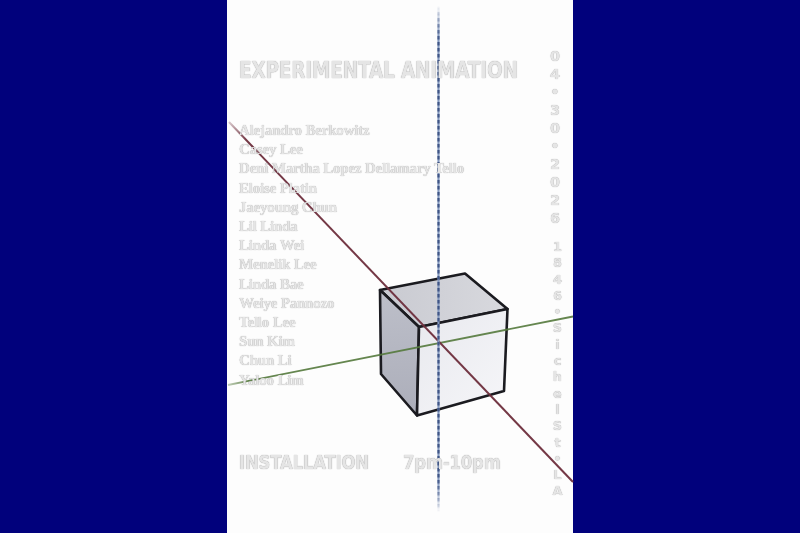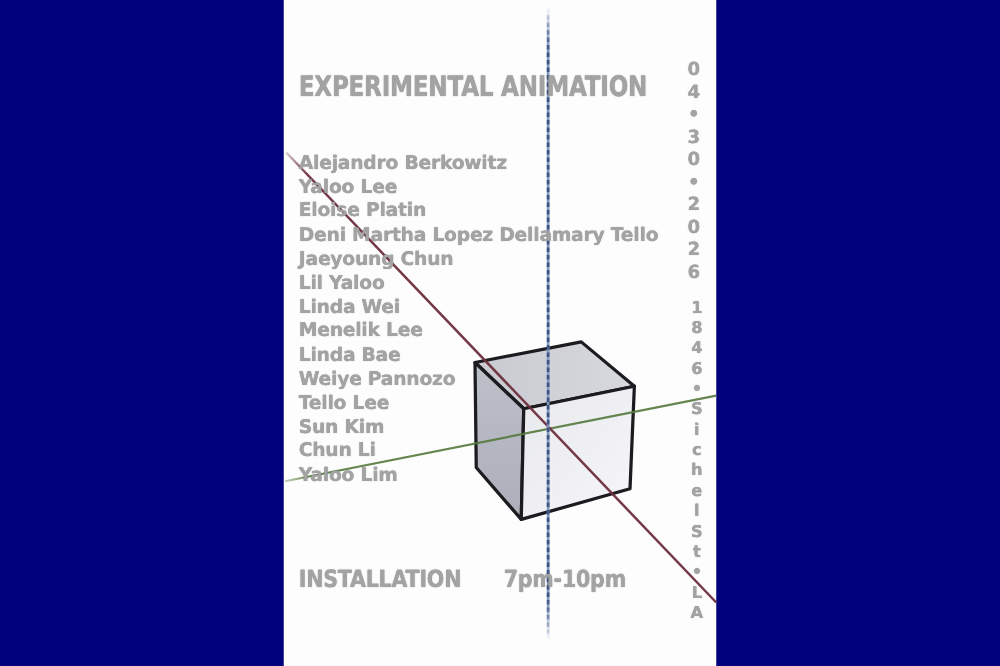--- a/index.html
+++ b/index.html
@@ -11,35 +11,36 @@
   .panel{
     position:absolute;left:227px;top:0;width:346px;height:533px;
     background:#fdfdfd;z-index:1;
   }
   .axes-svg{
     position:absolute;left:0;top:0;width:800px;height:533px;
     z-index:2;pointer-events:none;
   }
   .content{
     position:absolute;left:227px;top:0;width:346px;height:378px;
-    z-index:3;color:#a3a3a3;
+    z-index:3;color:#e5e5e5;
   }
   .content > div{position:absolute;}
   .title{
     left:12px;top:57px;
     font-size:18.5px;font-weight:bold;letter-spacing:-0.2px;
     transform:scaleY(1.22);transform-origin:left top;
     white-space:nowrap;
     text-shadow:0 0 0.8px rgba(25,25,25,0.55);
   }
   .names{left:12px;top:121px;}
   .artist{
     font-size:15px;font-weight:bold;line-height:19.2px;
     letter-spacing:-0.2px;white-space:nowrap;
     text-shadow:0 0 0.7px rgba(25,25,25,0.5);
+    font-family:Liberation Serif, serif;
   }
   .footer-type,.footer-time{
     top:452px;
     font-size:16.5px;font-weight:bold;letter-spacing:-0.2px;
     transform:scaleY(1.15);transform-origin:left top;
     white-space:nowrap;
     text-shadow:0 0 0.8px rgba(25,25,25,0.55);
   }
   .footer-type{left:12px;}
   .footer-time{left:176px;}
@@ -104,25 +105,25 @@
   <line x1="229" y1="122" x2="573" y2="482" stroke="url(#gRed)" stroke-width="2"></line>
   <line x1="438.5" y1="6" x2="438.5" y2="512" stroke="url(#gBlueBase)" stroke-width="2.2"></line>
   <line x1="438.5" y1="6" x2="438.5" y2="512" stroke="url(#gBlueDash)" stroke-width="2.2" stroke-dasharray="3.5 2.5"></line>
 </svg>
 
 <div class="content">
   <div class="title">EXPERIMENTAL ANIMATION</div>
 
   <div class="names">
     <div class="artist">Alejandro Berkowitz</div>
-    <div class="artist">Yaloo Lee</div>
+    <div class="artist">Casey Lee</div>
+    <div class="artist">Deni Martha Lopez Dellamary Tello</div>
     <div class="artist">Eloise Platin</div>
-    <div class="artist">Deni Martha Lopez Dellamary Tello</div>
     <div class="artist">Jaeyoung Chun</div>
-    <div class="artist">Lil Yaloo</div>
+    <div class="artist">Lil Linda</div>
     <div class="artist">Linda Wei</div>
     <div class="artist">Menelik Lee</div>
     <div class="artist">Linda Bae</div>
     <div class="artist">Weiye Pannozo</div>
     <div class="artist">Tello Lee</div>
     <div class="artist">Sun Kim</div>
     <div class="artist">Chun Li</div>
     <div class="artist">Yaloo Lim</div>
   </div>
 

